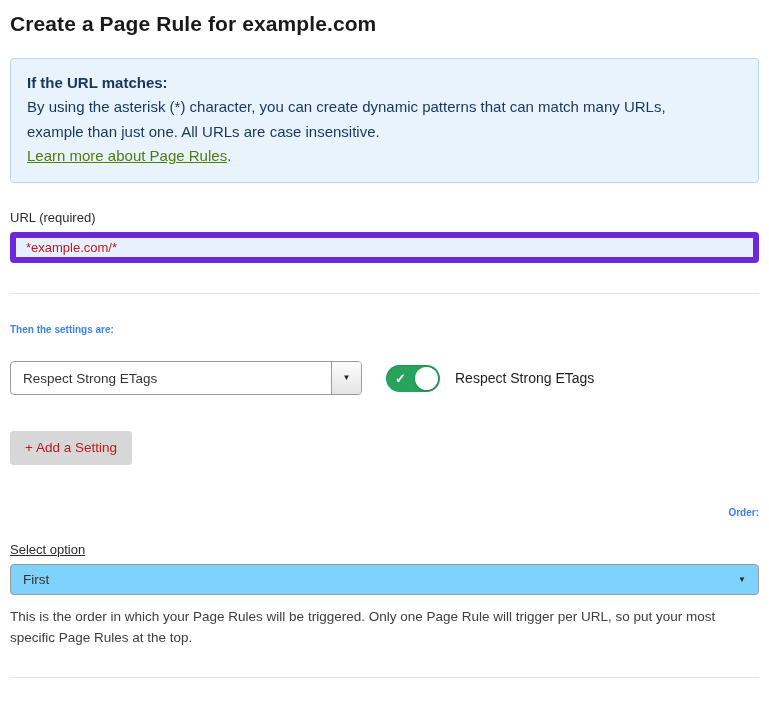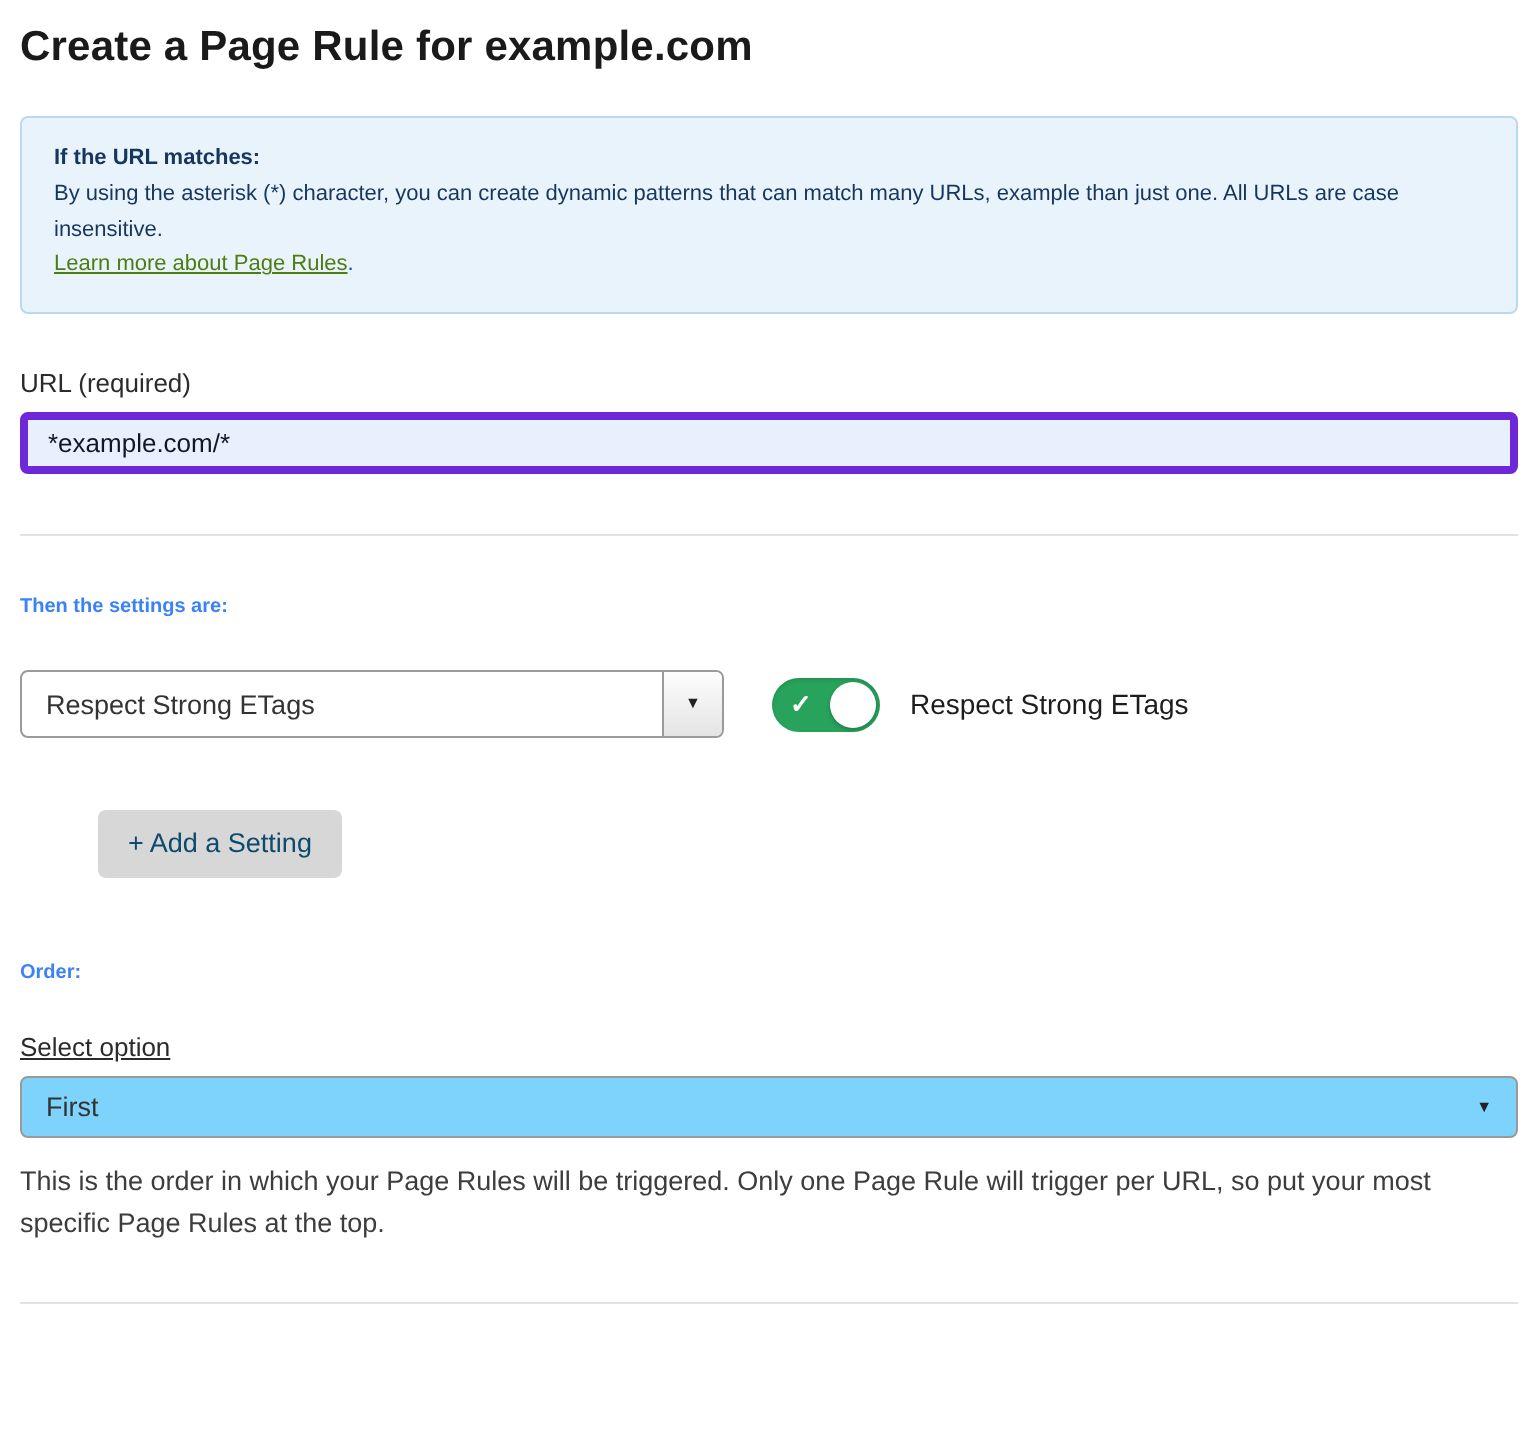--- a/index.html
+++ b/index.html
@@ -18,62 +18,62 @@
     margin: 0 0 22px 0;
     letter-spacing: 0.1px;
   }
 
   .info-box {
     background: #e8f3fc;
     border: 1px solid #b9d9f1;
     border-radius: 4px;
     padding: 12px 32px 14px 16px;
     color: #17365c;
-    font-size: 11px;
+    font-size: 15px;
     line-height: 1.62;
     margin-bottom: 27px;
   }
   .info-heading { font-weight: 700; }
   .info-link { color: #4d7c0f; text-decoration: underline; cursor: pointer; }
   .info-link-suffix { color: #0051c3; }
 
   .field-label {
     display: block;
     font-size: 13px;
     color: #2b2b2b;
     margin-bottom: 7px;
   }
 
   .url-input {
     display: block;
     width: 100%;
     height: 31px;
     background: #e8f0fe;
-    border: 4px solid #6d28d9;
+    border: 6px solid #6d28d9;
     border-radius: 4px;
     padding: 0 10px;
     font-family: inherit;
     font-size: 13px;
-    color: #0f172a;
+    color: #b91c1c;
   }
 
   hr.divider {
     border: none;
     border-top: 1px solid #e2e2e2;
     margin: 30px 0;
   }
   hr.divider.tight { margin: 28px 0 14px 0; }
 
   h2.section-heading {
     font-size: 10px;
     font-weight: 700;
     color: #3b82f6;
     margin: 0 0 26px 0;
   }
-  h2.order-heading { margin: 42px 0 0 0; }
+  h2.order-heading { margin: 42px 0 0 0; text-align: right; }
   .order-label { margin-top: 24px; text-decoration: underline; }
 
   .setting-row {
     display: flex;
     align-items: center;
     gap: 24px;
   }
 
   .custom-select {
     width: 352px;
@@ -146,21 +146,21 @@
 
   .btn {
     font-family: inherit;
     font-size: 13.5px;
     padding: 9px 15px;
     border: none;
     border-radius: 4px;
     cursor: pointer;
     line-height: 1.2;
   }
-  .btn-gray { background: #d7d7d7; color: #0c4a6e; margin-left: 39px; }
+  .btn-gray { background: #d7d7d7; color: #b91c1c; }
   .add-btn { margin-top: 36px; display: inline-block; }
 
   .order-select {
     width: 100%;
     height: 31px;
     border: 1px solid #9a9a9a;
     border-radius: 4px;
     background: #7dd3fc;
     display: flex;
     align-items: center;

